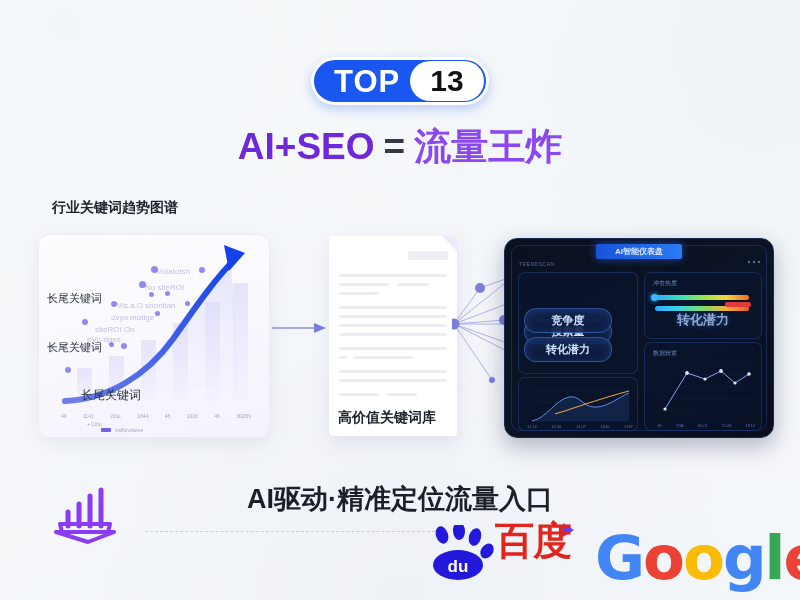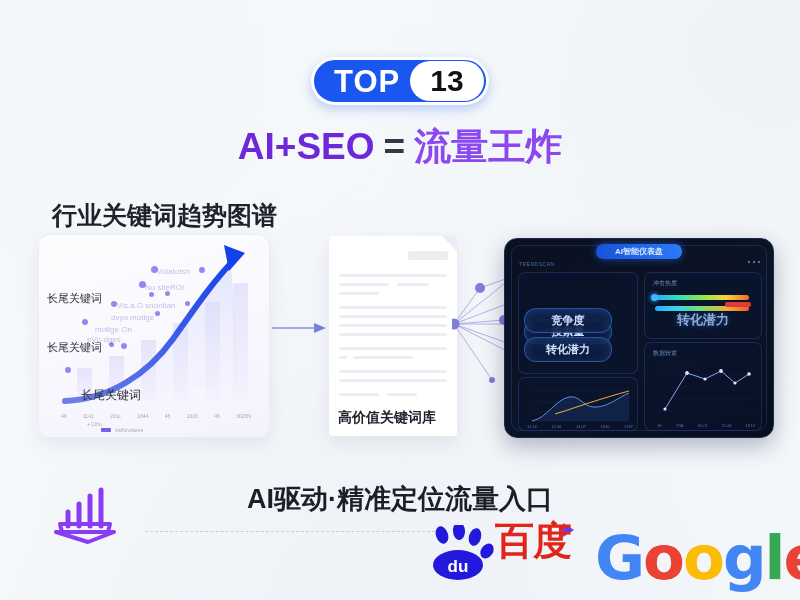--- a/index.html
+++ b/index.html
@@ -37,21 +37,21 @@
   
   .headline{
     position:absolute;left:0;right:0;top:128px;text-align:center;
     font-size:37px;font-weight:bold;line-height:1;white-space:nowrap;
   }
   .headline .red{color:#6d28d9;letter-spacing:0px;}
   .headline .eq{color:#333a45;margin:0 9px;}
   .headline .pur{color:#8b47f0;}
 
   
-  .cap{position:absolute;font-size:25px;font-weight:bold;color:#1d222b;white-space:nowrap;}
+  .cap{position:absolute;font-size:14px;font-weight:bold;color:#1d222b;white-space:nowrap;}
   .cap-left{left:52px;top:199px;}
   .cap-right{left:585px;top:199px;}
 
   
   .chart-card{
     position:absolute;left:38px;top:234px;width:230px;height:202px;
     background:linear-gradient(165deg,#fdfdff 0%,#f8f7fe 60%,#f4f3fd 100%);
     border-radius:12px;border:1px solid #ececf6;
     box-shadow:0 6px 18px rgba(90,90,140,.10);
     overflow:hidden;
@@ -101,21 +101,21 @@
   .dash{
     position:absolute;left:504px;top:238px;width:268px;height:198px;
     background:linear-gradient(150deg,#0a1020 0%,#0b1326 55%,#070d1c 100%);
     border-radius:13px;border:1px solid #1b2b50;
     box-shadow:0 8px 22px rgba(20,30,70,.30);
     overflow:hidden;
   }
   .dash .inner{position:absolute;inset:6px;border:1px solid rgba(45,90,180,.35);border-radius:9px;}
   .dash-pill{
     position:absolute;left:50%;transform:translateX(-50%);top:5px;
-    padding:2px 19px;border-radius:7px;
+    padding:2px 19px;border-radius:2px;
     background:linear-gradient(90deg,#1852d8,#2a7bf5);
     color:#dce9ff;font-size:8px;font-weight:bold;white-space:nowrap;
     box-shadow:0 0 8px rgba(40,110,250,.6);
   }
   .dash-brand{position:absolute;left:14px;top:22px;font-size:5px;color:#4d6da8;letter-spacing:.5px;filter:blur(.4px);}
   .panel{position:absolute;border:1px solid rgba(40,80,160,.4);border-radius:7px;background:rgba(10,20,45,.55);}
   .p-left{left:13px;top:33px;width:118px;height:100px;}
   .p-lb{left:13px;top:138px;width:118px;height:52px;}
   .p-rt{left:139px;top:33px;width:116px;height:65px;}
   .p-rb{left:139px;top:103px;width:116px;height:87px;}
@@ -208,21 +208,21 @@
     </svg>
 
     <span class="kw kw1">长尾关键词</span>
     <span class="kw kw2">长尾关键词</span>
     <span class="kw kw3">长尾关键词</span>
 
     <span class="blurtext" style="left:118px;top:32px">Volatotsh</span>
     <span class="blurtext" style="left:106px;top:48px">No siteROI</span>
     <span class="blurtext" style="left:78px;top:66px">Vis.a.O  snontian</span>
     <span class="blurtext" style="left:72px;top:78px">ovyo motlge</span>
-    <span class="blurtext" style="left:56px;top:90px">motlge On</span>
+    <span class="blurtext" style="left:56px;top:90px">siteROI On</span>
     <span class="blurtext" style="left:48px;top:100px">eVc-dges</span>
 
     <span class="dot" style="left:112px;top:31px;width:7px;height:7px"></span>
     <span class="dot" style="left:160px;top:32px;width:6px;height:6px"></span>
     <span class="dot" style="left:100px;top:46px;width:7px;height:7px"></span>
     <span class="dot" style="left:110px;top:57px;width:5px;height:5px"></span>
     <span class="dot" style="left:126px;top:56px;width:5px;height:5px"></span>
     <span class="dot" style="left:72px;top:66px;width:6px;height:6px"></span>
     <span class="dot" style="left:146px;top:66px;width:5px;height:5px"></span>
     <span class="dot" style="left:116px;top:76px;width:5px;height:5px"></span>

